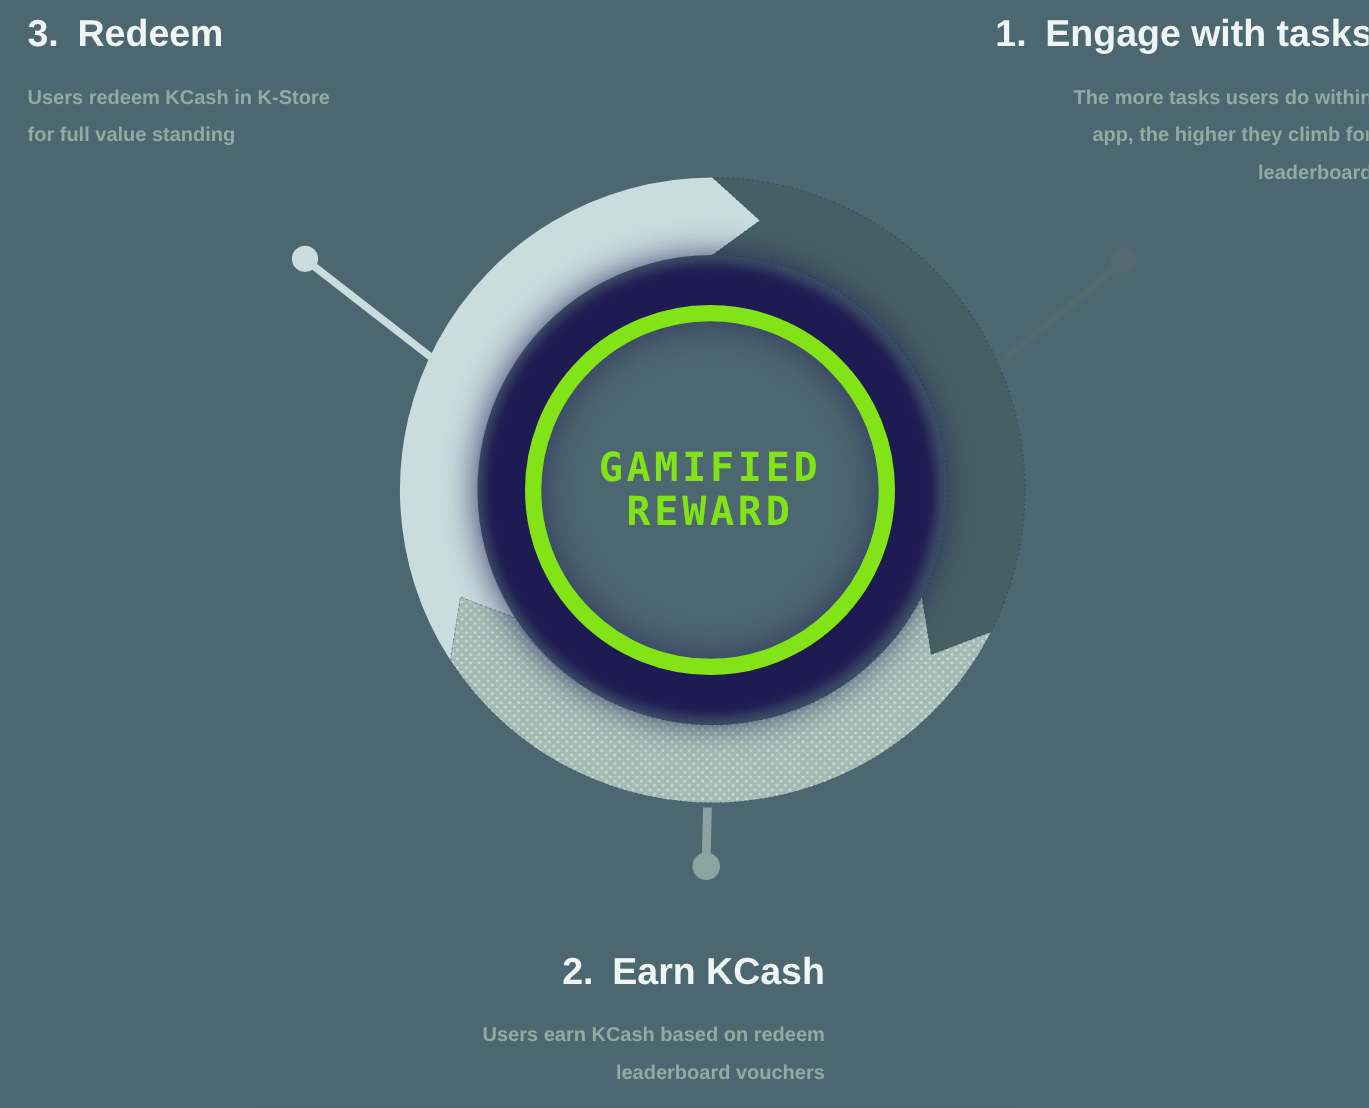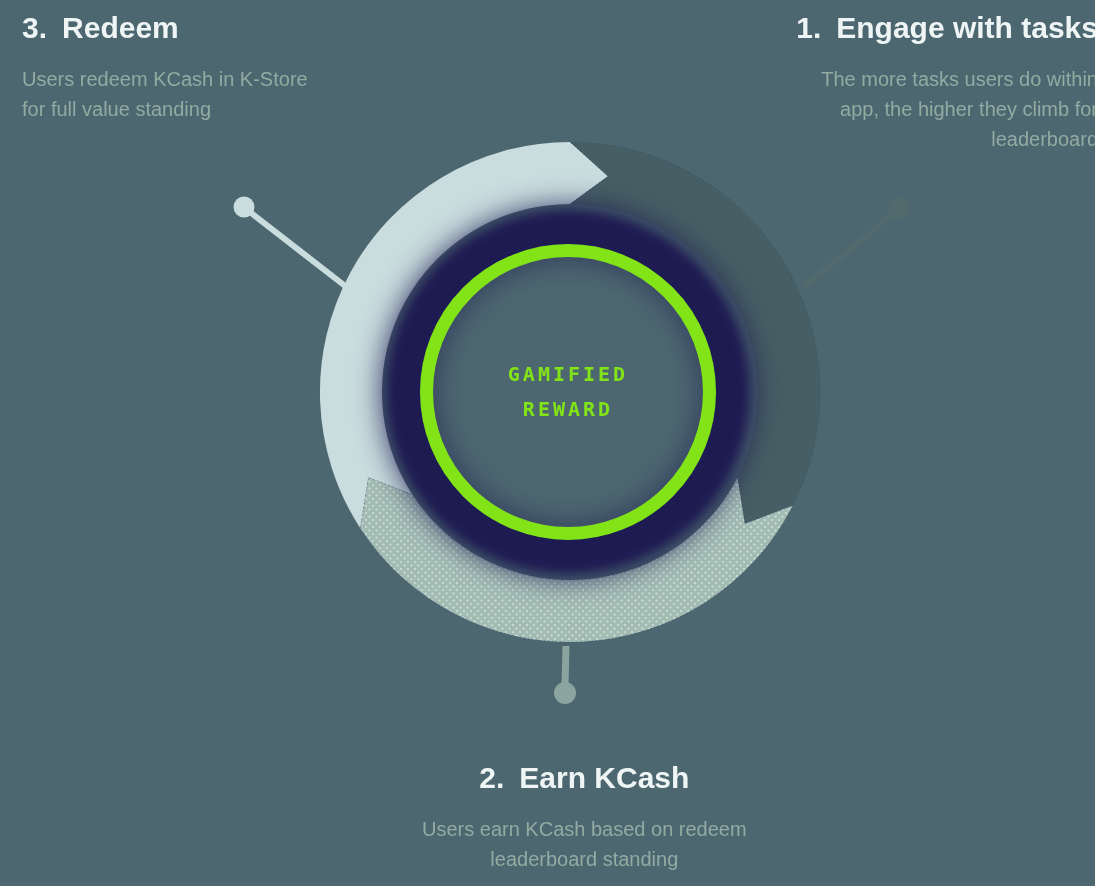--- a/index.html
+++ b/index.html
@@ -47,38 +47,38 @@
     position:absolute;left:420px;top:244px;width:296px;height:296px;
     border-radius:50%;
     border:13px solid var(--accent_green,#82E417);
     background:var(--background,#4D6770);
     box-shadow:inset 0 0 24px 4px rgba(30,27,82,.5);
     display:flex;align-items:center;justify-content:center;
   }
   .center-label{
     font-family:"DejaVu Sans Mono", monospace;
     color:var(--accent_green,#82E417);
-    font-size:20px;line-height:35px;
+    font-size:32px;line-height:35px;
     letter-spacing:3px;
     text-align:center;
     font-weight:700;
   }
   .step{position:absolute;}
   .step-heading{
     font-size:30px;font-weight:700;color:var(--heading_text,#EEF5F4);
     line-height:44px;white-space:nowrap;
   }
   .step-heading .num{margin-right:15px;}
   .step-body{
-    margin-top:14px;font-size:20px;line-height:30px;
-    color:var(--body_text,#92ABA2);font-weight:400;
+    margin-top:14px;font-size:16px;line-height:30px;
+    color:var(--body_text,#92ABA2);font-weight:700;
   }
   .step-redeem{left:22px;top:6px;text-align:left;}
   .step-engage{right:-3px;top:6px;text-align:right;}
-  .step-earn{left:422px;top:756px;text-align:center;}
+  .step-earn{left:386px;top:756px;text-align:right;}
 </style>
 </head>
 <body>
 
 <div class="stage">
 
   <svg class="cycle" width="1095" height="886" viewBox="0 0 1095 886">
     <defs>
       <pattern id="dotpattern" width="7" height="7" patternUnits="userSpaceOnUse">
         <rect width="7" height="7" fill="var(--arc_textured,#A2BCB4)"></rect>
@@ -147,17 +147,17 @@
       <div>leaderboard</div>
     </div>
   </div>
 
   <div class="step step-earn">
     <div class="step-heading">
       <span class="num">2.</span><span>Earn KCash</span>
     </div>
     <div class="step-body">
       <div>Users earn KCash based on redeem</div>
-      <div>leaderboard standing</div>
+      <div>leaderboard vouchers</div>
     </div>
   </div>
 
 </div>
 
 </body></html>

